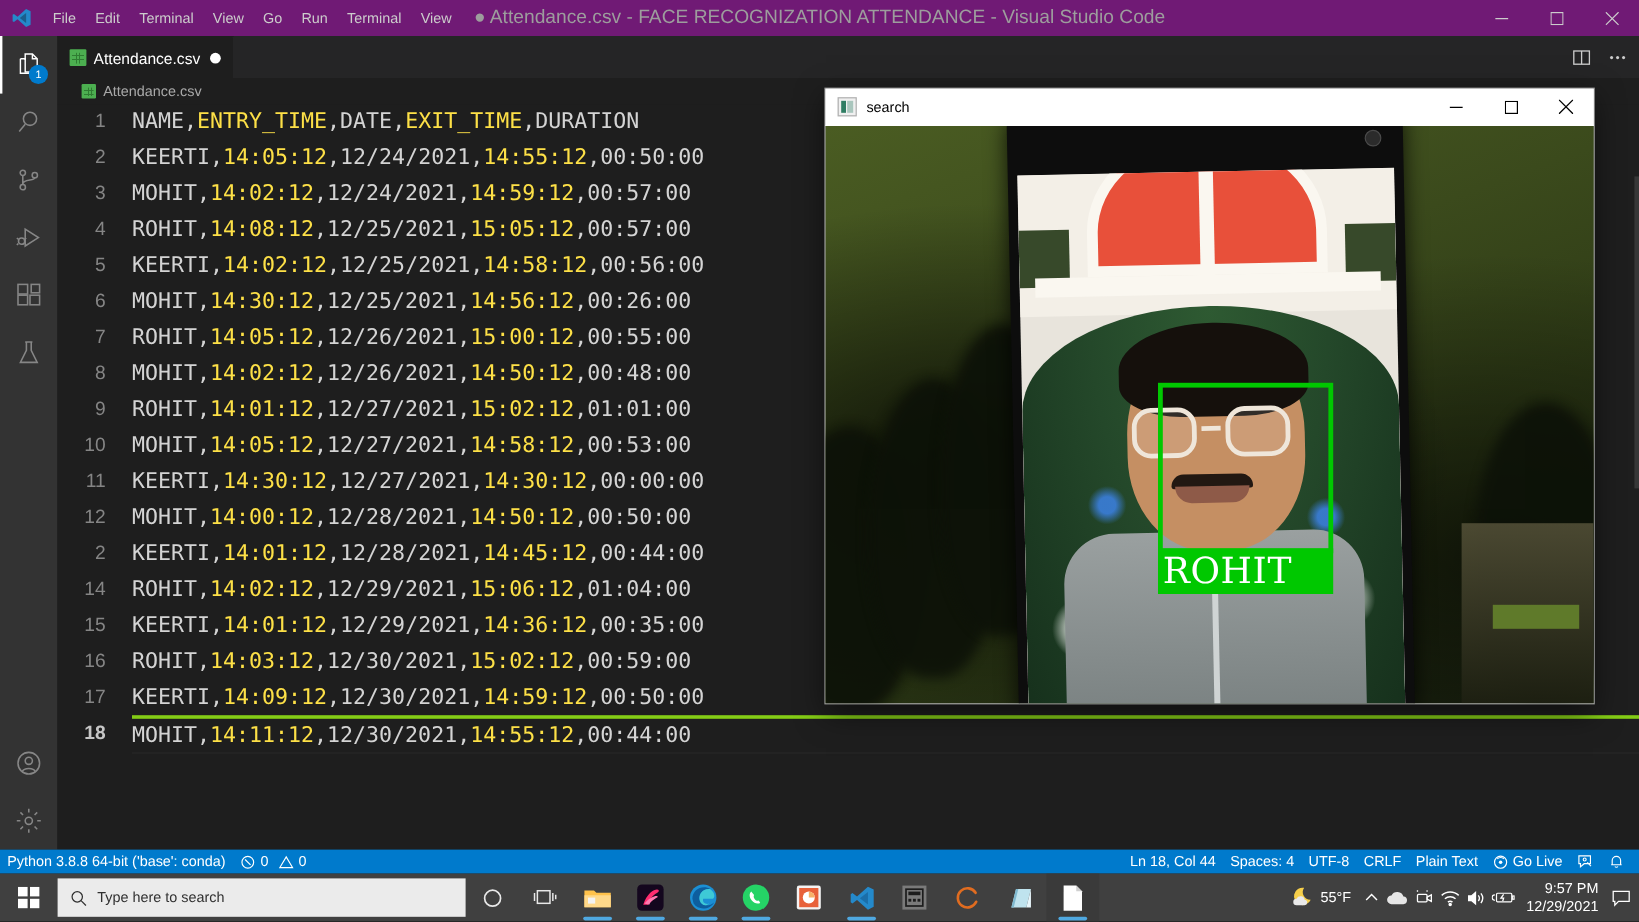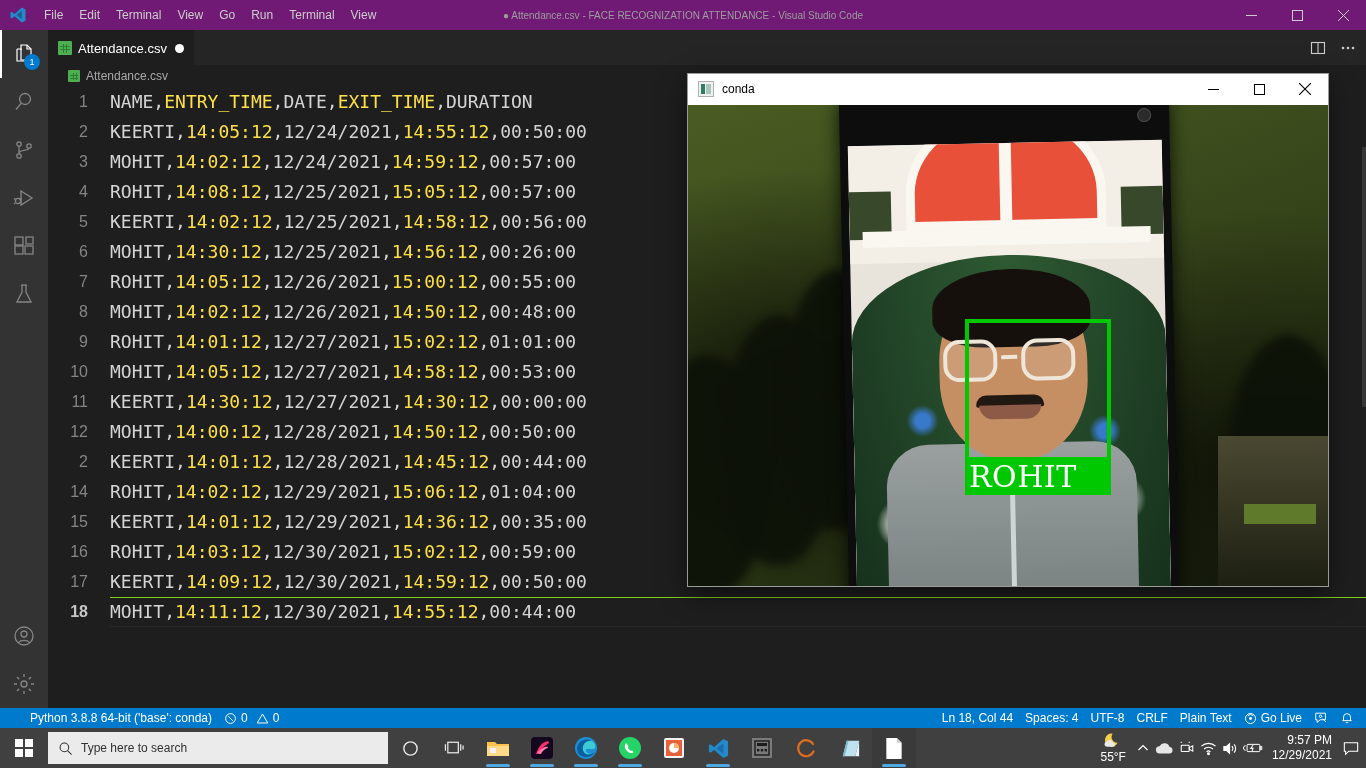--- a/index.html
+++ b/index.html
@@ -25,21 +25,21 @@
   }
   .vs-logo { width: 36px; height: 30px; display: flex; align-items: center; justify-content: center; }
   .menu { display: flex; align-items: center; height: 30px; }
   .menu-item {
     color: #cccccc; font-size: 12px; padding: 0 8px; line-height: 30px;
     white-space: nowrap; cursor: default;
   }
   .title-center {
     position: absolute; left: 0; right: 0; top: 0; height: 30px;
     display: flex; align-items: center; justify-content: center;
-    color: #9d9d9d; font-size: 10px; pointer-events: none;
+    color: #9d9d9d; font-size: 16px; pointer-events: none;
   }
   .win-controls {
     position: absolute; right: 0; top: 0; height: 30px; display: flex;
   }
   .win-btn {
     width: 46px; height: 30px; display: flex; align-items: center; justify-content: center;
     color: #cccccc; font-size: 11px;
   }
 
   
@@ -121,21 +121,21 @@
   .code-line {
     display: flex; height: 30px; align-items: center;
     font-family: "DejaVu Sans Mono", monospace; font-size: 18px;
   }
   .ln {
     width: 62px; text-align: right; padding-right: 22px;
     color: #858585; flex: 0 0 auto; font-family: "Liberation Sans", sans-serif; font-size: 16px;
   }
   .code-line.active .ln { color: #c6c6c6; font-weight: bold; }
   .code-line.active .code-text {
-    border-top: 1px solid #84cc16; border-bottom: 1px solid #282828;
+    border-top: 3px solid #84cc16; border-bottom: 1px solid #282828;
   }
   .code-text {
     flex: 1; white-space: pre; color: #d4d4d4; line-height: 28px;
     border-top: 1px solid transparent; border-bottom: 1px solid transparent;
   }
   .tok-a { color: #fde047; }
   .tok-b { color: #d4d4d4; }
   .tok-sep { color: #d4d4d4; }
 
   
@@ -143,21 +143,21 @@
     position: absolute; right: 0; top: 60px; width: 4px; height: 260px;
     background: #4f4f4f; opacity: .5;
   }
 
   
   .statusbar {
     position: absolute; left: 0; top: 708px; width: 100%; height: 20px;
     background: #007acc; display: flex; align-items: center;
     color: #ffffff; font-size: 12px;
   }
-  .sb-left { display: flex; align-items: center; gap: 0; padding-left: 24px; }
+  .sb-left { display: flex; align-items: center; gap: 0; padding-left: 0; }
   .sb-right { margin-left: auto; display: flex; align-items: center; padding-right: 6px; }
   .sb-item { padding: 0 6px; line-height: 20px; display: flex; align-items: center; gap: 4px; white-space: nowrap; }
 
   
   .taskbar {
     position: absolute; left: 0; top: 728px; width: 100%; height: 40px;
     background: #404040; display: flex; align-items: center;
   }
   .start-btn { width: 48px; height: 40px; display: flex; align-items: center; justify-content: center; }
   .search-box {
@@ -167,21 +167,21 @@
   .tb-icon {
     width: 44px; height: 40px; display: flex; align-items: center; justify-content: center;
     position: relative;
   }
   .tb-icon.running::after {
     content: ""; position: absolute; bottom: 1px; left: 10px; right: 10px; height: 3px;
     background: #4fa8e0; border-radius: 2px;
   }
   .tb-icon.active { background: #3a3a3a; }
   .tray { margin-left: auto; display: flex; align-items: center; gap: 0; padding-right: 4px; color: #ffffff; }
-  .tray-item { padding: 0 6px; height: 32px; display: flex; align-items: center; color: #ffffff; font-size: 12px; flex-direction: column; }
+  .tray-item { padding: 0 6px; height: 32px; display: flex; align-items: center; color: #ffffff; font-size: 12px; }
   .tray-clock {
     display: flex; flex-direction: column; align-items: flex-end; justify-content: center;
     font-size: 12px; line-height: 15px; color: #ffffff; padding: 0 8px; height: 40px;
   }
   .tray-action { width: 22px; height: 40px; display: flex; align-items: center; justify-content: center; }
 
   
   .webcam-win {
     position: absolute; left: 688px; top: 74px; width: 640px; height: 512px;
     background: #ffffff;
@@ -557,21 +557,21 @@
               <path d="M6.6 12.6 a1.6 1.6 0 0 0 2.8 0"></path>
           </svg>
         </div>
       </div>
     </div>
   </div>
 
   <div class="webcam-win">
     <div class="wc-title">
       <span class="wc-app-icon"></span>
-      <span class="wc-title-text">conda</span>
+      <span class="wc-title-text">search</span>
       <div class="wc-btns">
         <div class="wc-btn">
           <svg width="11" height="11" viewBox="0 0 11 11">
               <path d="M0 5.5 H11" stroke="#000" stroke-width="1"></path>
             </svg>
         </div>
         <div class="wc-btn">
           <svg width="11" height="11" viewBox="0 0 11 11">
               <rect x="0.5" y="0.5" width="10" height="10" fill="none" stroke="#000"></rect>
             </svg>

